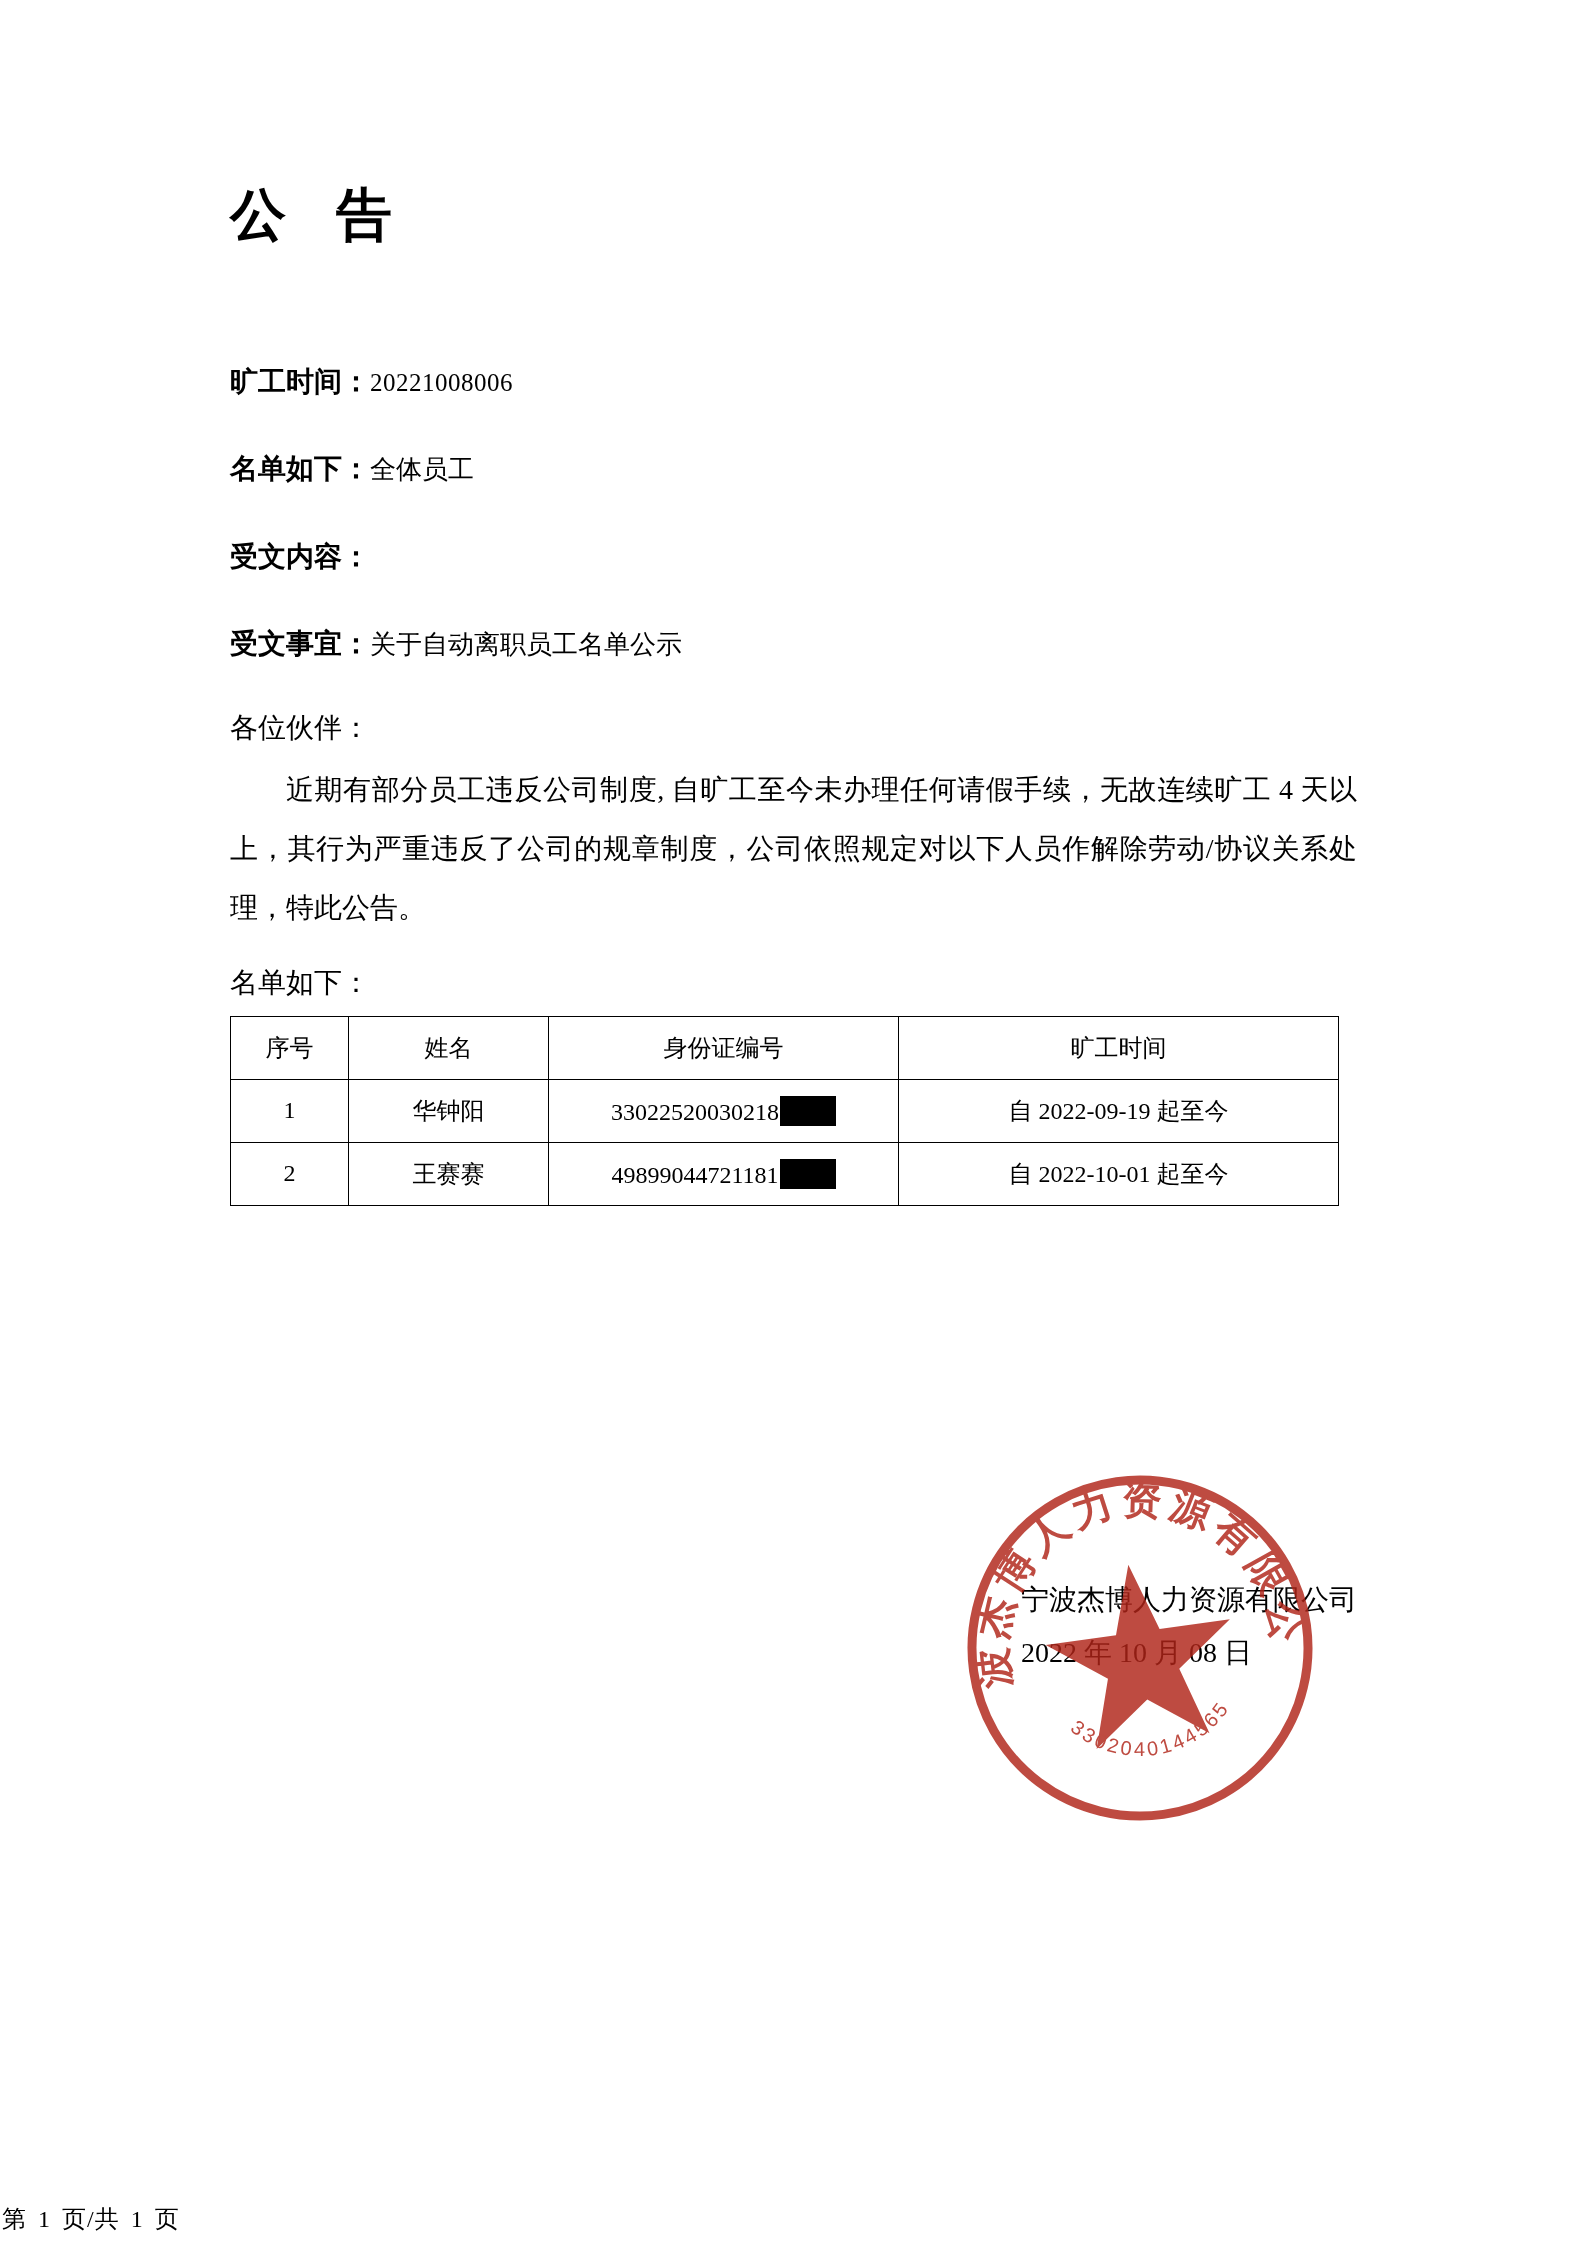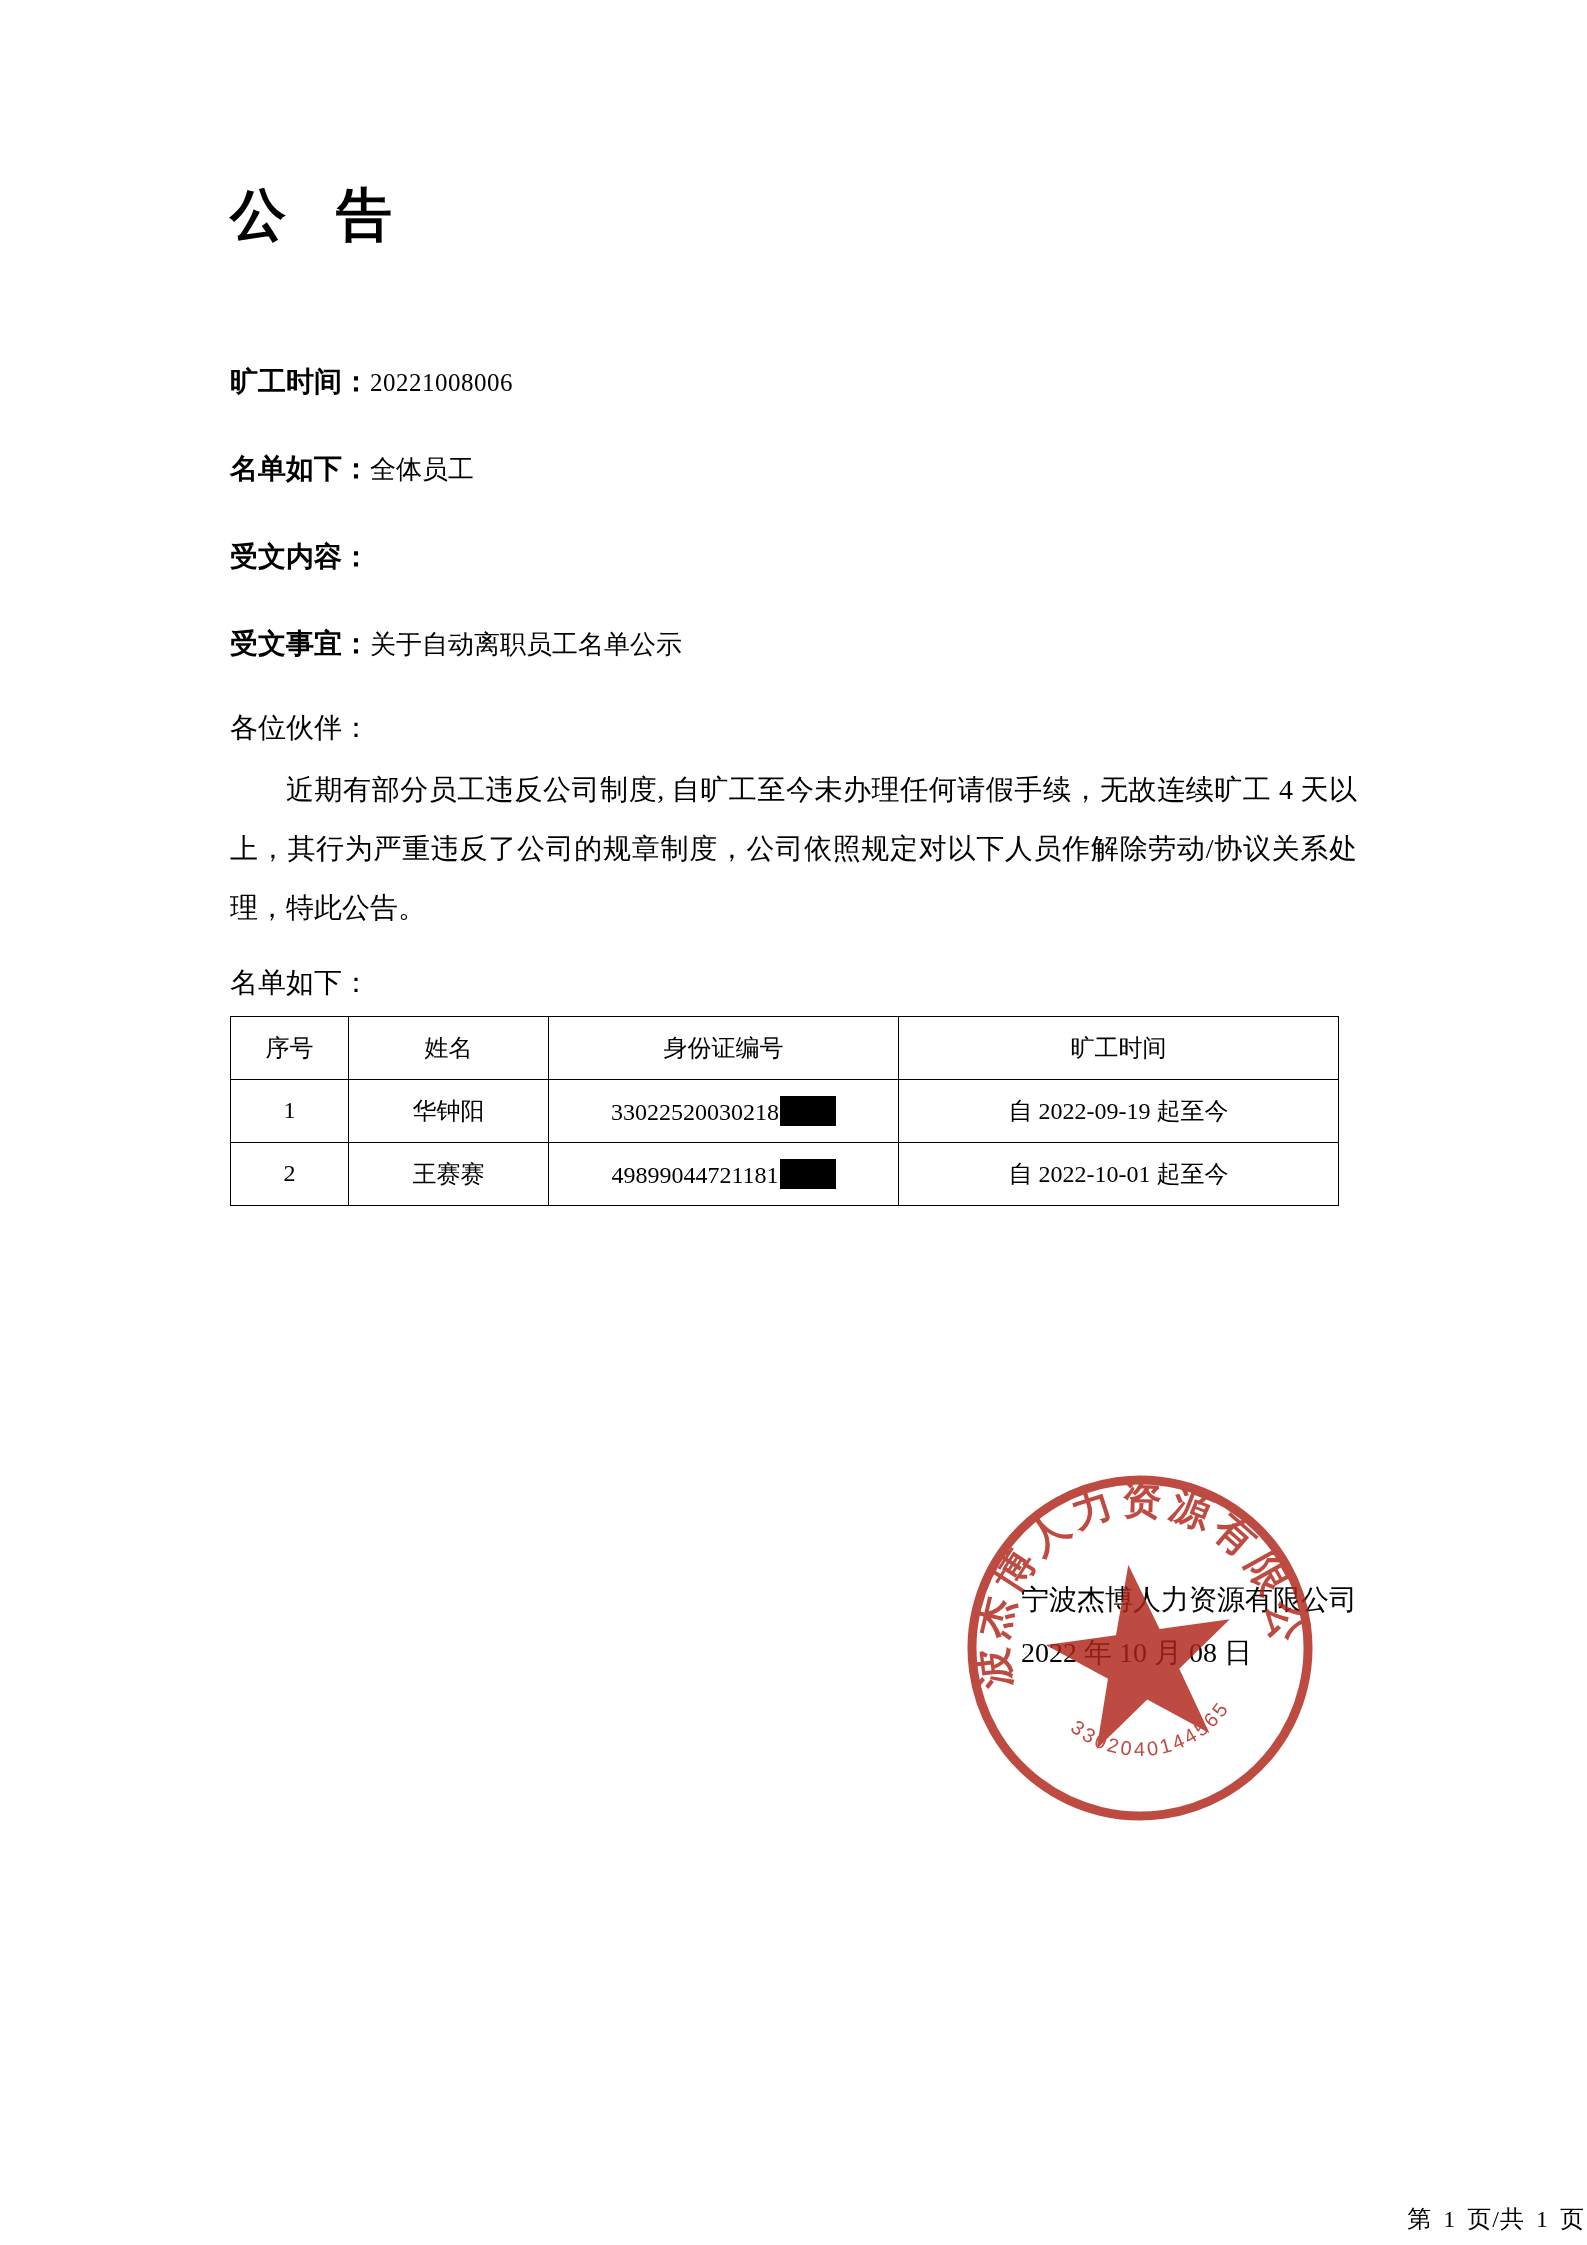--- a/index.html
+++ b/index.html
@@ -127,21 +127,21 @@
     height: 360px;
     z-index: 3;
     pointer-events: none;
     opacity: 0.82;
   }
   .footer {
     position: absolute;
     left: 0;
     right: 0;
     top: 2025px;
-    text-align: right;
+    text-align: left;
     font-size: 24px;
     letter-spacing: 1px;
   }
   .footer span { margin: 0 2px; }
 </style>
 </head>
 <body>
 
 <div class="page">
 

